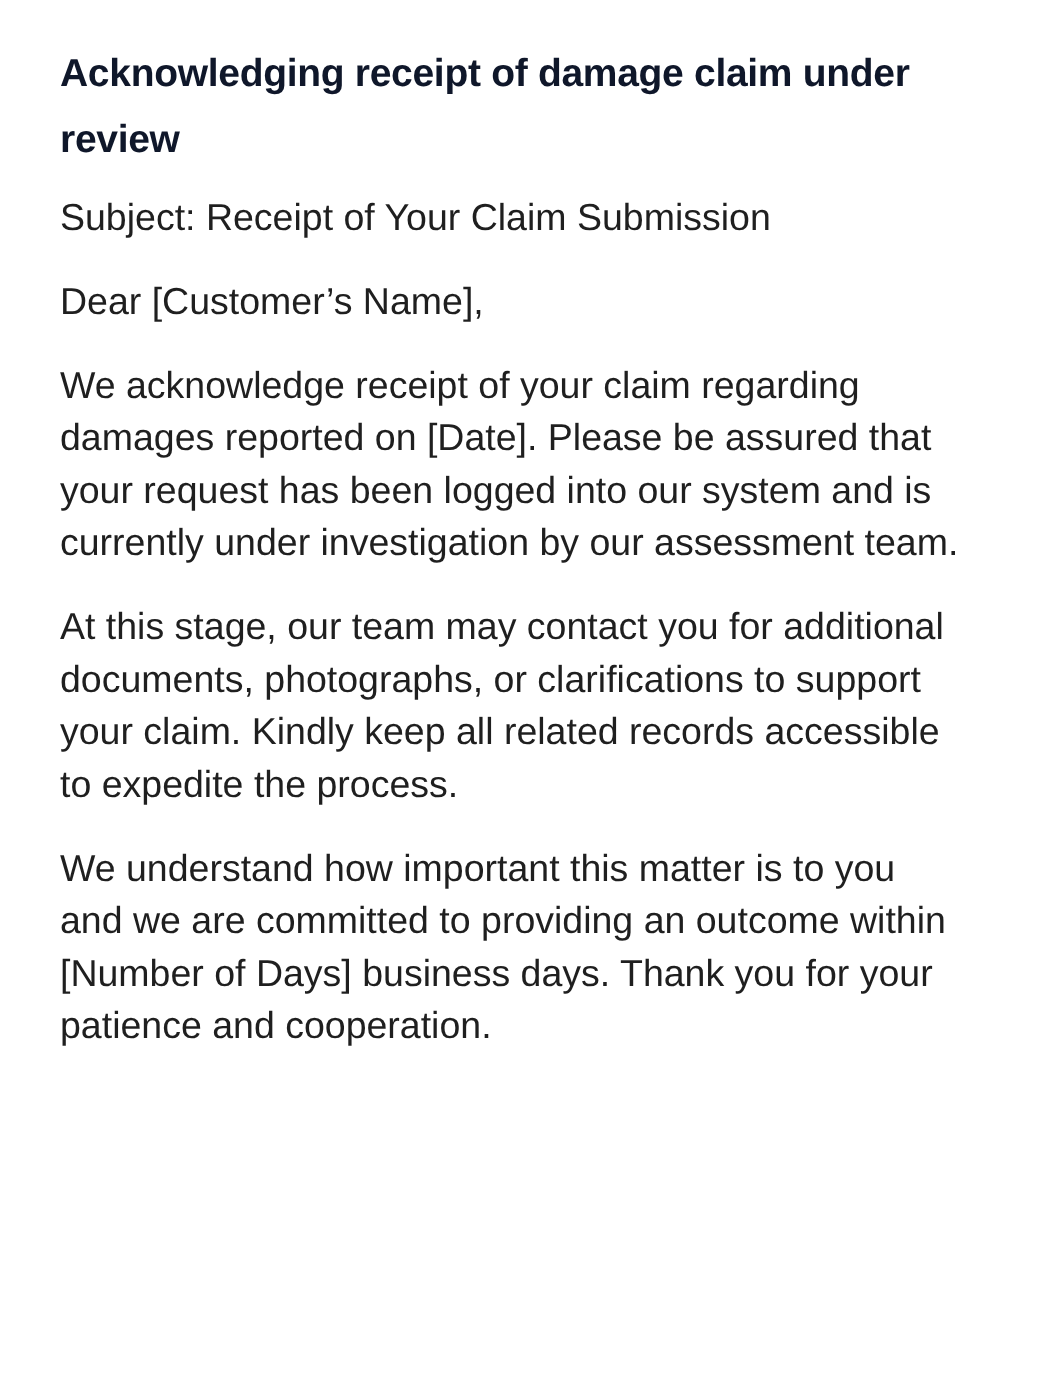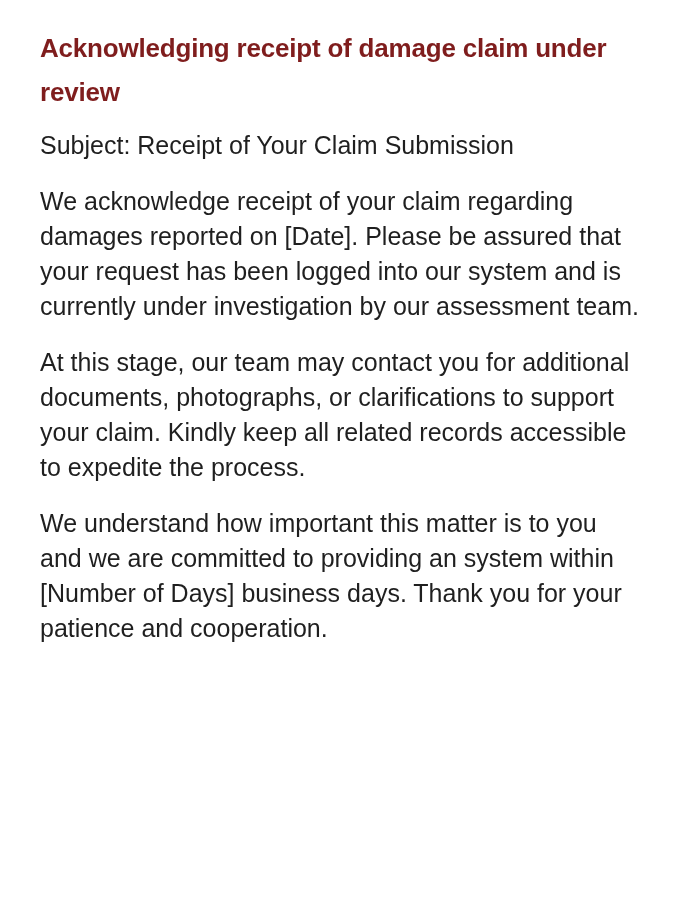--- a/index.html
+++ b/index.html
@@ -19,43 +19,44 @@
     height: 916px;
     padding: 26px 40px 0 40px;
     background: #ffffff;
   }
   .doc-title {
     max-width: 600px;
     margin: 0 0 14px 0;
     font-size: 26px;
     font-weight: 700;
     line-height: 44px;
-    color: #7f1d1d;
+    color: #0f172a;
     letter-spacing: -0.2px;
   }
   .doc-par {
     max-width: 600px;
     margin: 0 0 21px 0;
     font-size: 25px;
     font-weight: 400;
     line-height: 35px;
     color: #1f1f1f;
   }
 </style>
 </head>
 <body>
 
 <div class="page">
   <h1 class="doc-title">Acknowledging receipt of damage claim under review</h1>
 
   <p class="doc-par">Subject: Receipt of Your Claim Submission</p>
 
+  <p class="doc-par">Dear [Customer’s Name],</p>
 
   <p class="doc-par">We acknowledge receipt of your claim regarding damages reported on [Date]. Please be assured that your request has been logged into our system and is currently under investigation by our assessment team.</p>
 
   <p class="doc-par">At this stage, our team may contact you for additional documents, photographs, or clarifications to support your claim. Kindly keep all related records accessible to expedite the process.</p>
 
-  <p class="doc-par">We understand how important this matter is to you and we are committed to providing an system within [Number of Days] business days. Thank you for your patience and cooperation.</p>
+  <p class="doc-par">We understand how important this matter is to you and we are committed to providing an outcome within [Number of Days] business days. Thank you for your patience and cooperation.</p>
 
 
 
 
 </div>
 
 </body></html>

